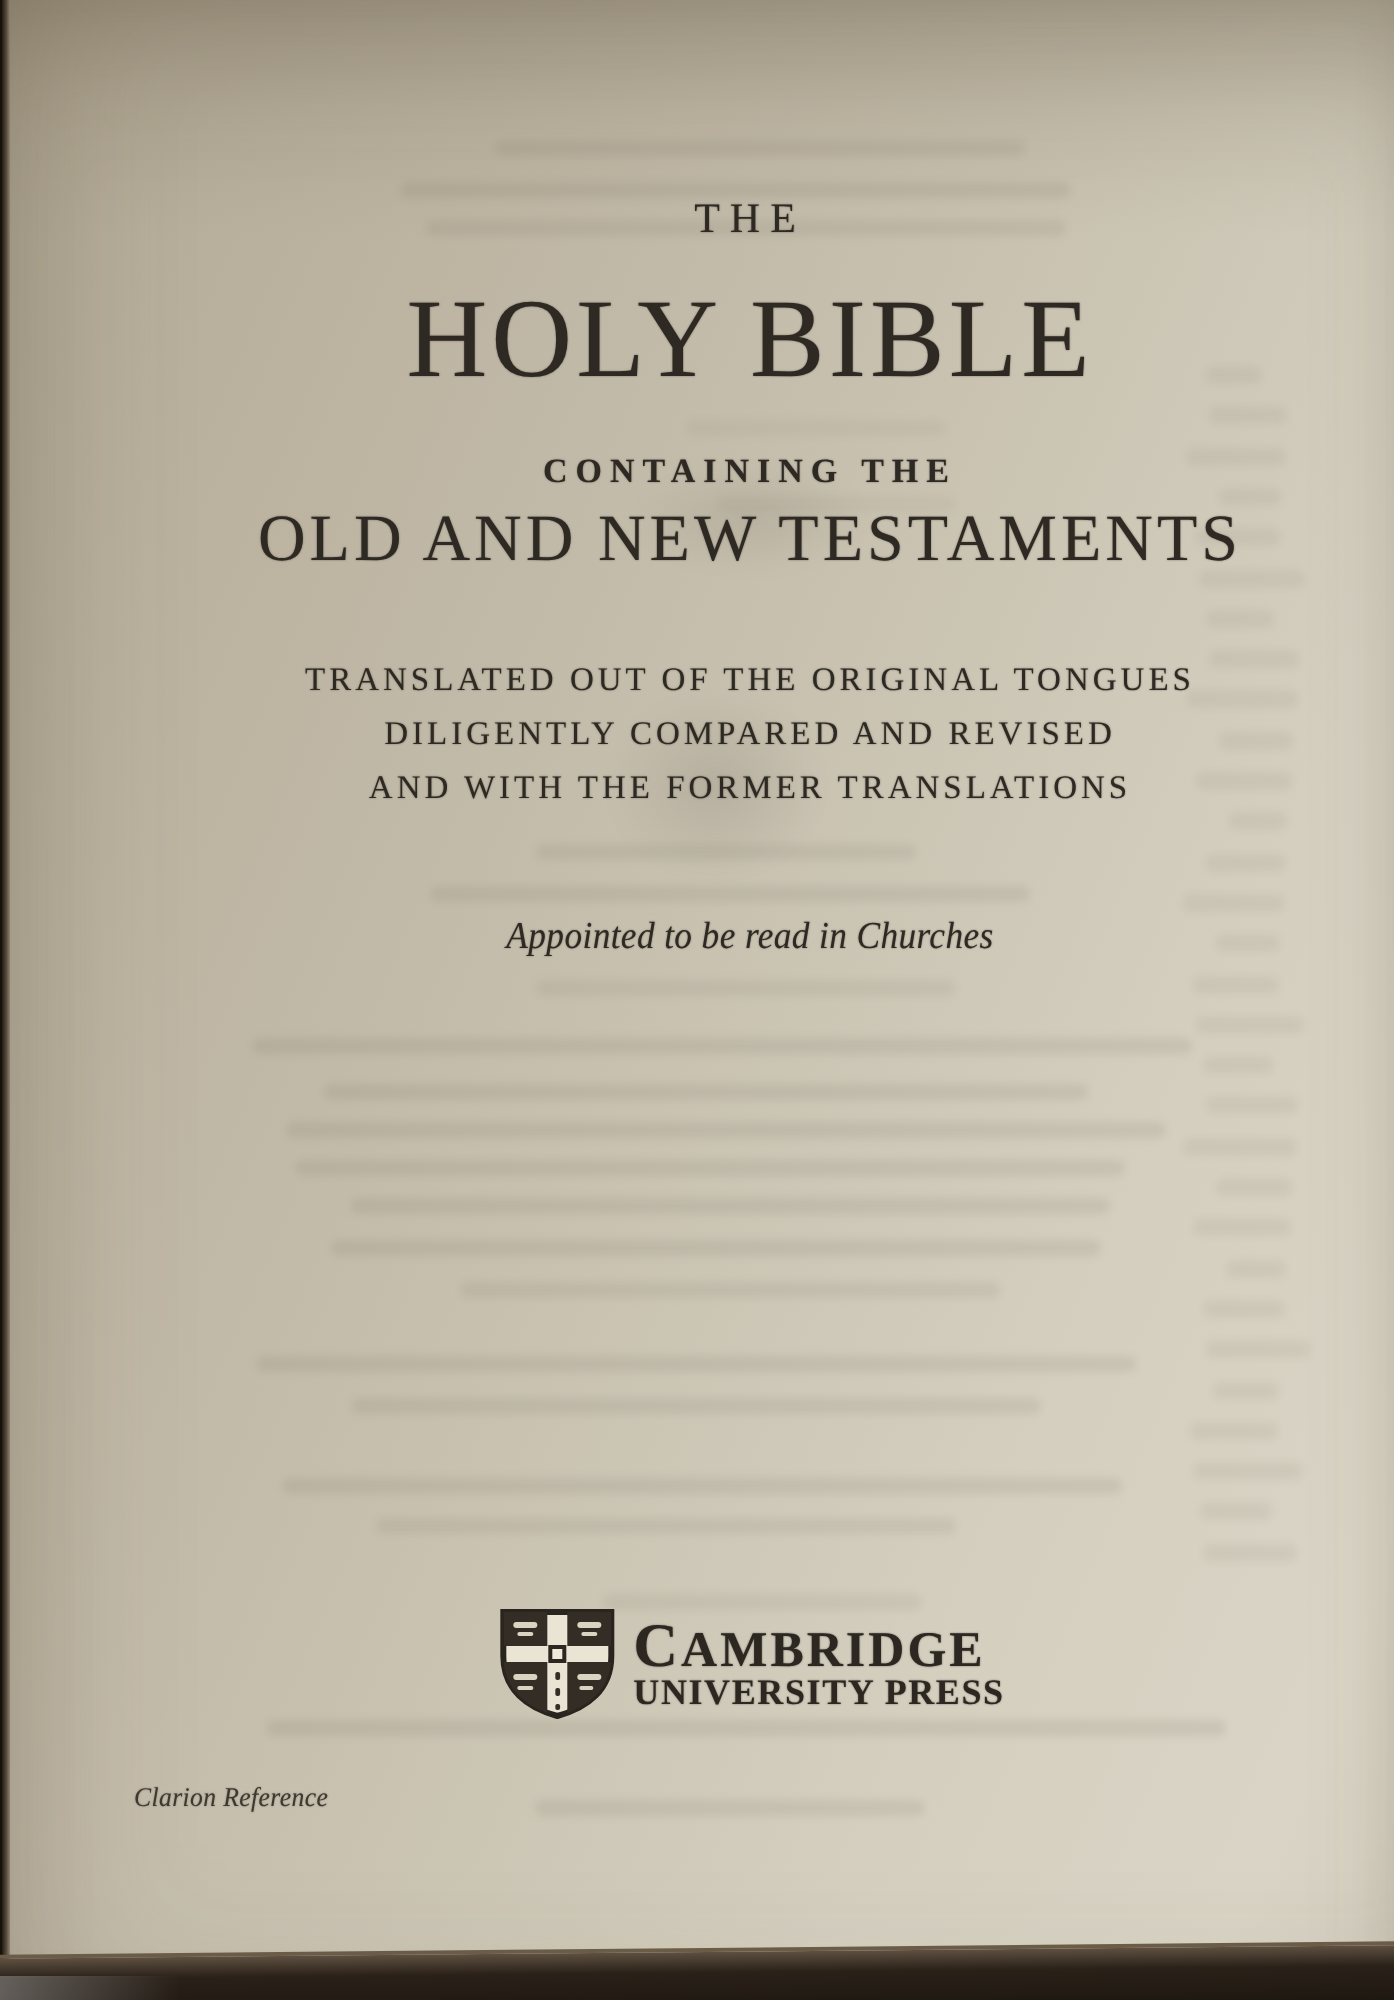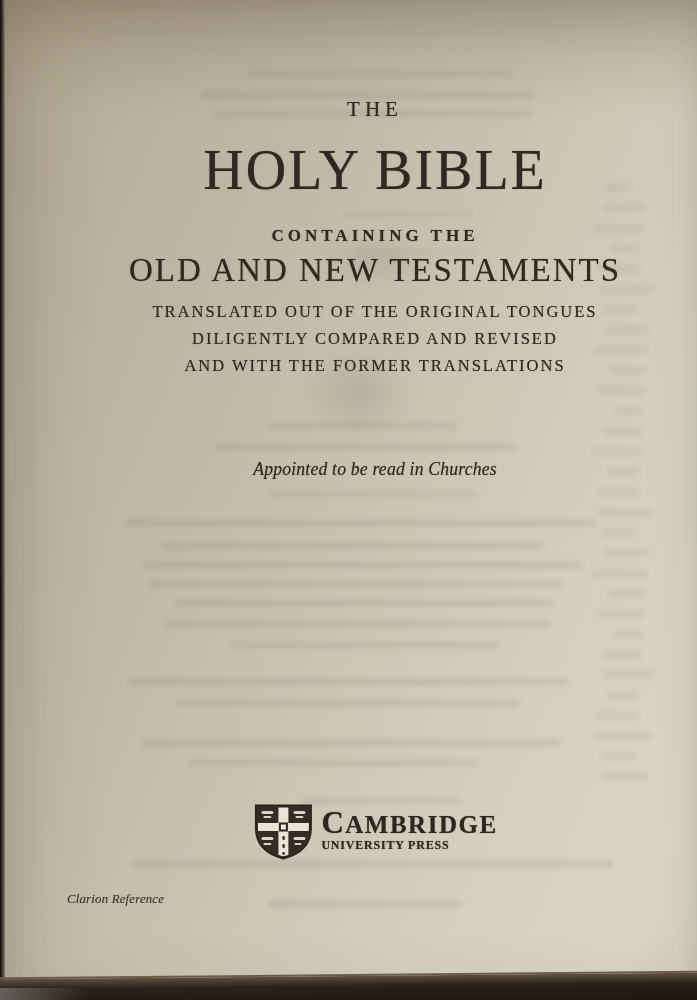--- a/index.html
+++ b/index.html
@@ -58,21 +58,21 @@
   .content{position:absolute;inset:0;color:#2e2a23;}
   .cline{
     position:absolute;left:372px;transform:translateX(-50%);
     white-space:nowrap;text-align:center;
     text-shadow:0 0 1px rgba(46,42,35,.55);
   }
   .t-the{top:97px;font-size:21px;letter-spacing:5px;font-weight:normal;}
   .t-title{top:138px;font-size:56px;letter-spacing:2px;font-weight:500;}
   .t-containing{top:226px;font-size:17px;letter-spacing:4px;font-weight:bold;}
   .t-testaments{top:252px;font-size:33px;letter-spacing:2px;text-align:right;}
-  .t-subtitle{top:298px;font-size:16.5px;letter-spacing:2px;line-height:27px;font-weight:500;}
+  .t-subtitle{top:326px;font-size:16.5px;letter-spacing:2px;line-height:27px;font-weight:500;}
   .t-subtitle div{white-space:nowrap;}
   .t-rubric{top:458px;font-size:19px;font-style:italic;letter-spacing:.2px;transform:translateX(-50%) scaleX(.93);}
   .t-privilege{top:569px;font-size:18px;letter-spacing:3.5px;font-weight:bold;}
   .t-edition{
     position:absolute;left:64px;top:891px;font-size:13.5px;font-style:italic;
     color:#3d3830;letter-spacing:.2px;transform:scaleX(.95);transform-origin:left;
     text-shadow:0 0 1px rgba(61,56,48,.5);
   }
 
   
@@ -81,21 +81,21 @@
     display:flex;align-items:center;gap:7px;
   }
   .logo svg{display:block;}
   .logo-text{display:flex;flex-direction:column;color:#2c2821;}
   .logo-name{
     font-size:25px;font-weight:bold;letter-spacing:1.5px;line-height:24px;
     text-shadow:0 0 1px rgba(44,40,33,.6);
   }
   .logo-name::first-letter{font-size:31px;}
   .logo-sub{
-    font-size:12px;font-weight:bold;letter-spacing:.8px;line-height:16px;
+    font-size:18px;font-weight:bold;letter-spacing:.8px;line-height:16px;
     text-shadow:0 0 1px rgba(44,40,33,.6);
   }
 </style>
 </head>
 <body>
 
 <div class="photo">
 
   <div class="page">
     <div class="page-top-shade"></div>

